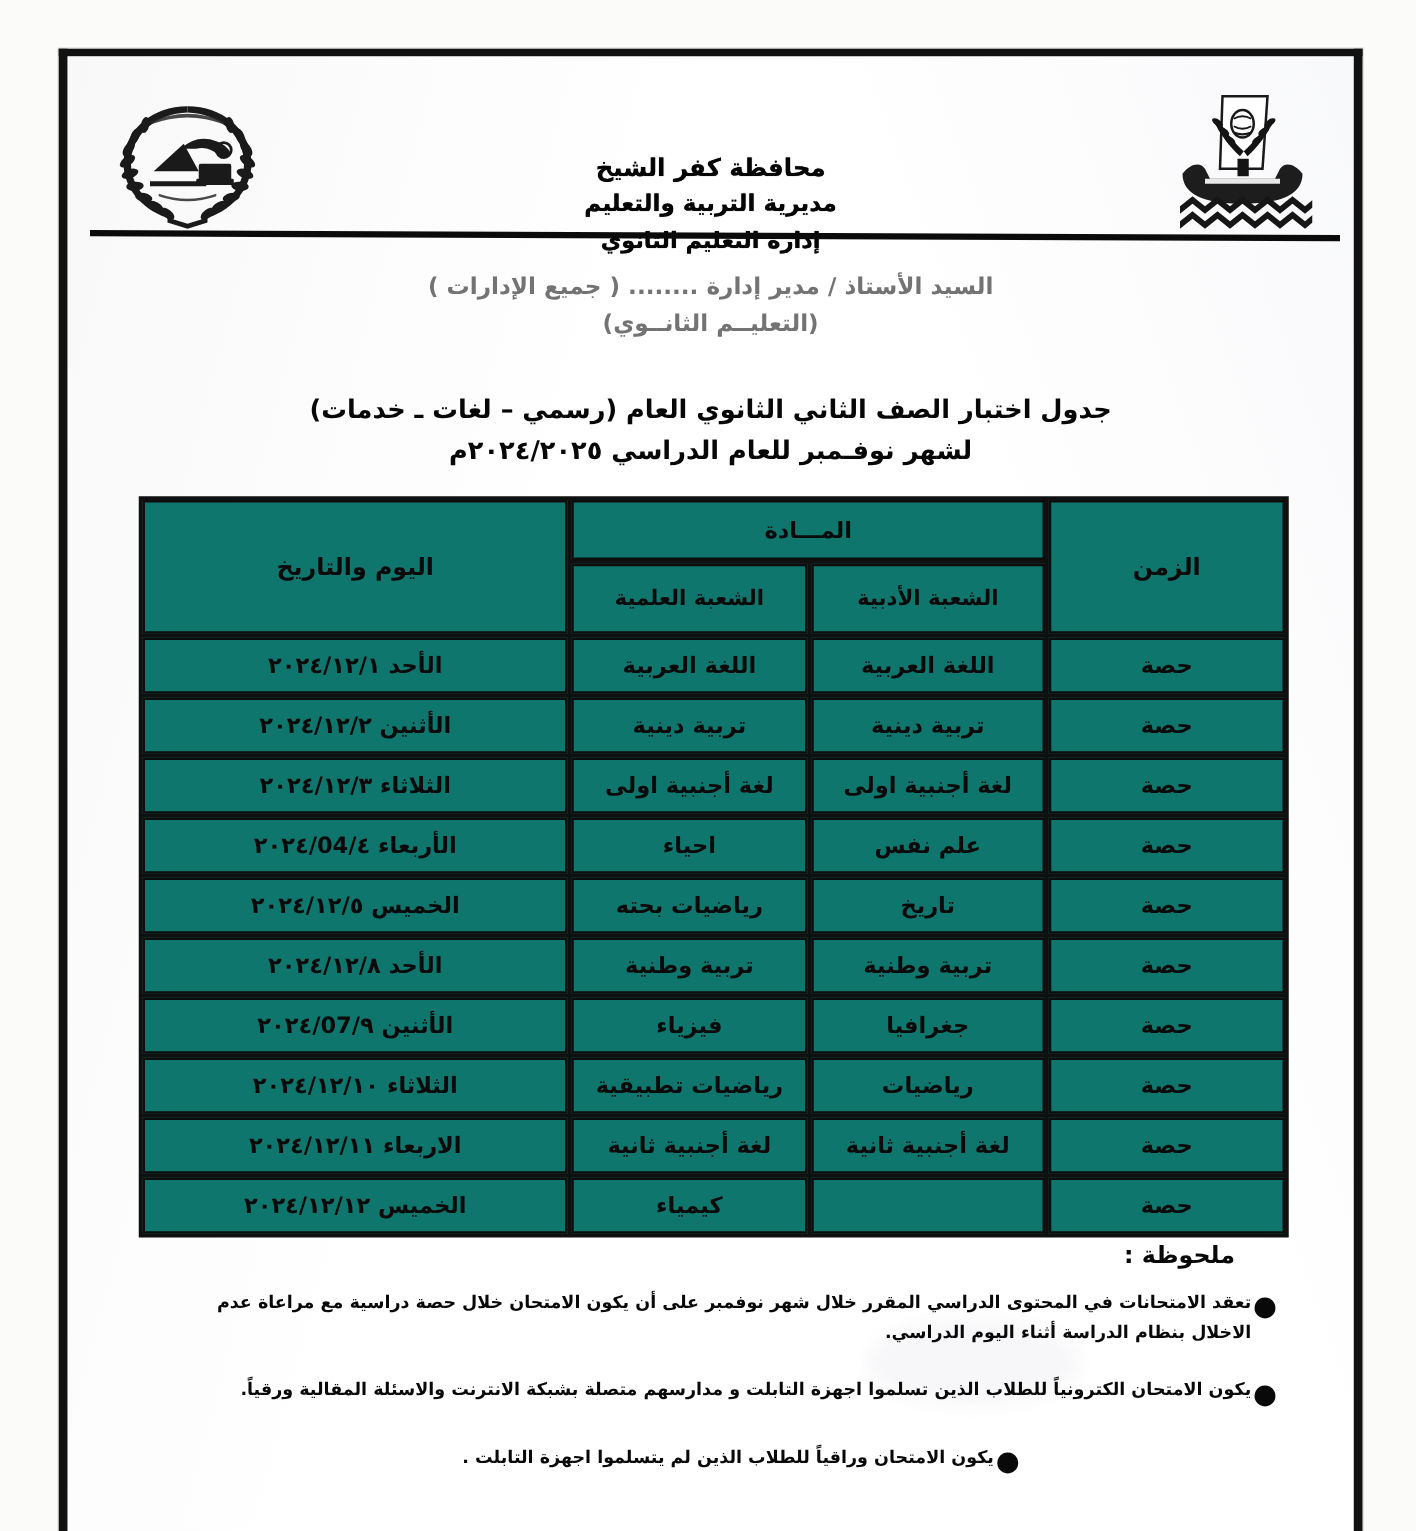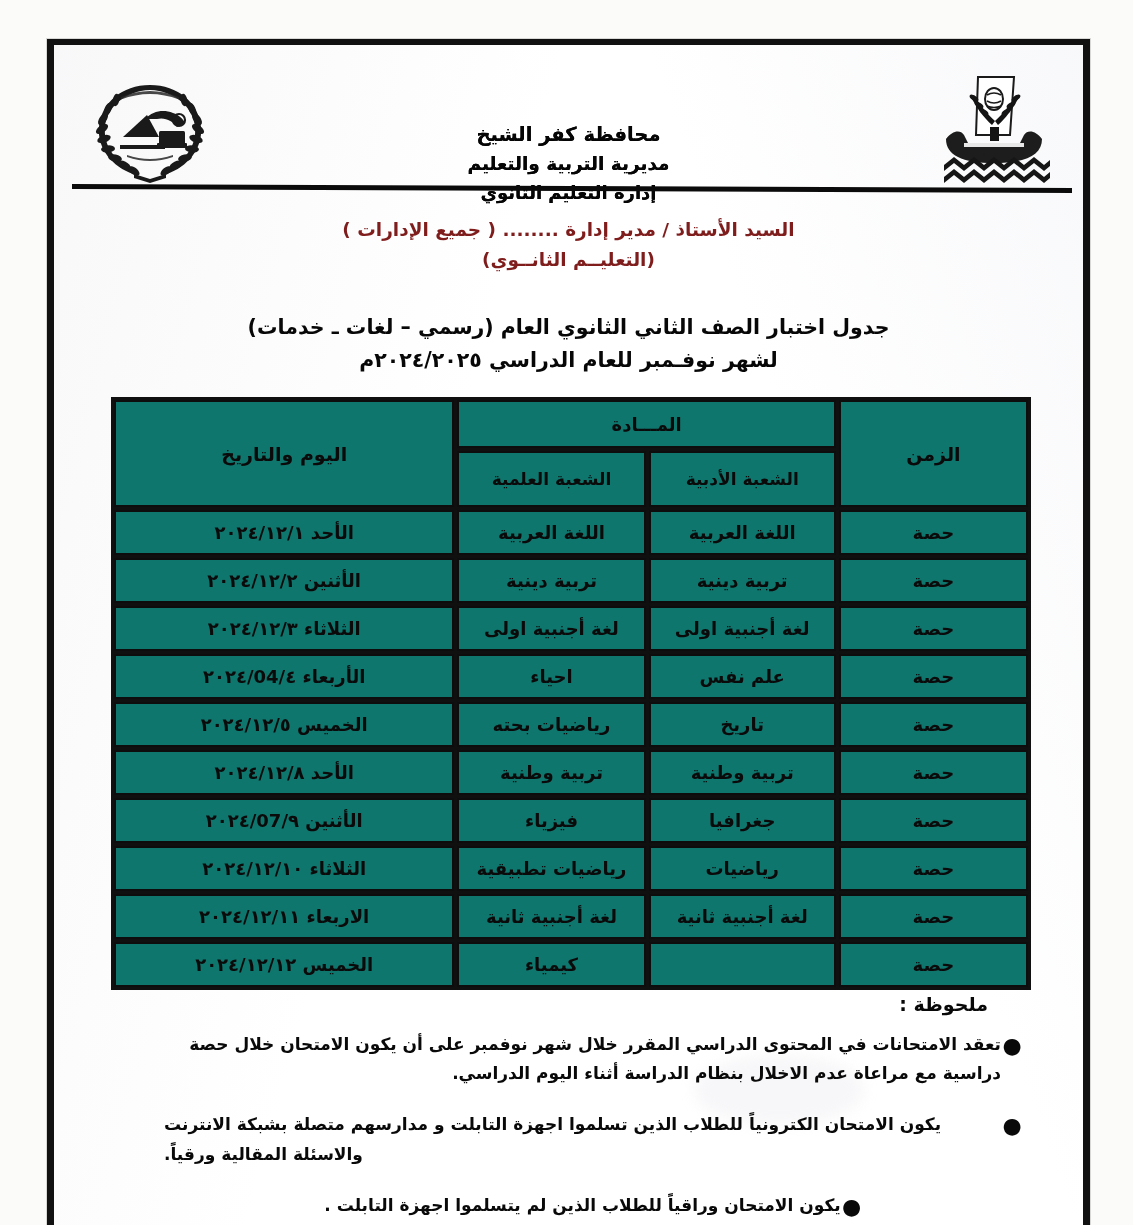--- a/index.html
+++ b/index.html
@@ -112,21 +112,21 @@
   .addressee {
     position: absolute;
     left: 0; right: 0;
     top: 170px;
     text-align: center;
     line-height: 1.62;
   }
   .addressee div {
     font-weight: bold;
     font-size: 18.5px;
-    color: #7f1d1d;
+    color: #737373;
   }
 
   
   .doc-title {
     position: absolute;
     left: 0; right: 0;
     top: 266px;
     text-align: center;
     line-height: 1.62;
   }
@@ -202,27 +202,27 @@
     flex: 0 0 auto;
     width: 22px;
     font-size: 22px;
     line-height: 1.45;
     color: #090909;
     text-align: center;
   }
   .note-text {
     flex: 1 1 auto;
     font-weight: bold;
-    font-size: 17px;
+    font-size: 14px;
     line-height: 1.72;
     color: #090909;
     text-align: center;
   }
   .note-item.n-1 .note-text { text-align: right; }
-  .note-item.n-2 .note-text { text-align: left; }
+  .note-item.n-2 .note-text { text-align: right; }
   .note-item.n-3 { justify-content: center; }
   .note-item.n-3 .note-text { flex: 0 0 auto; text-align: right; }
 
   
   .blotch {
     position: absolute;
     border-radius: 50%;
     pointer-events: none;
   }
 </style>

